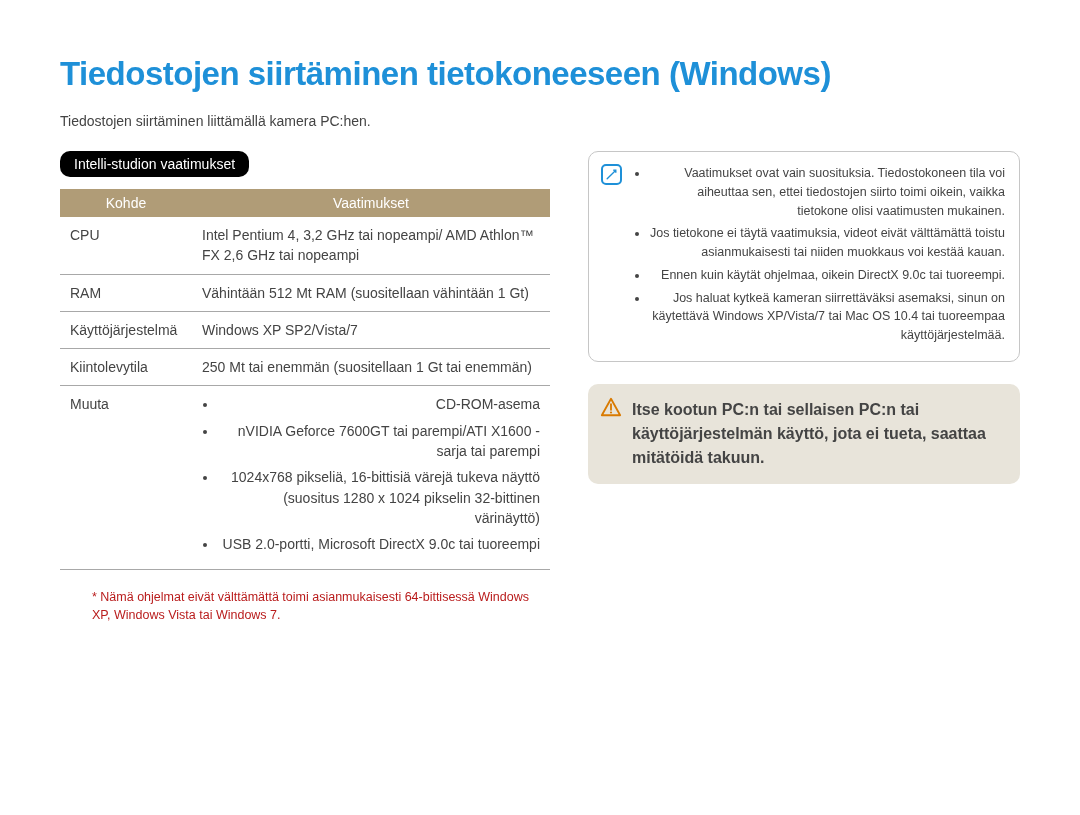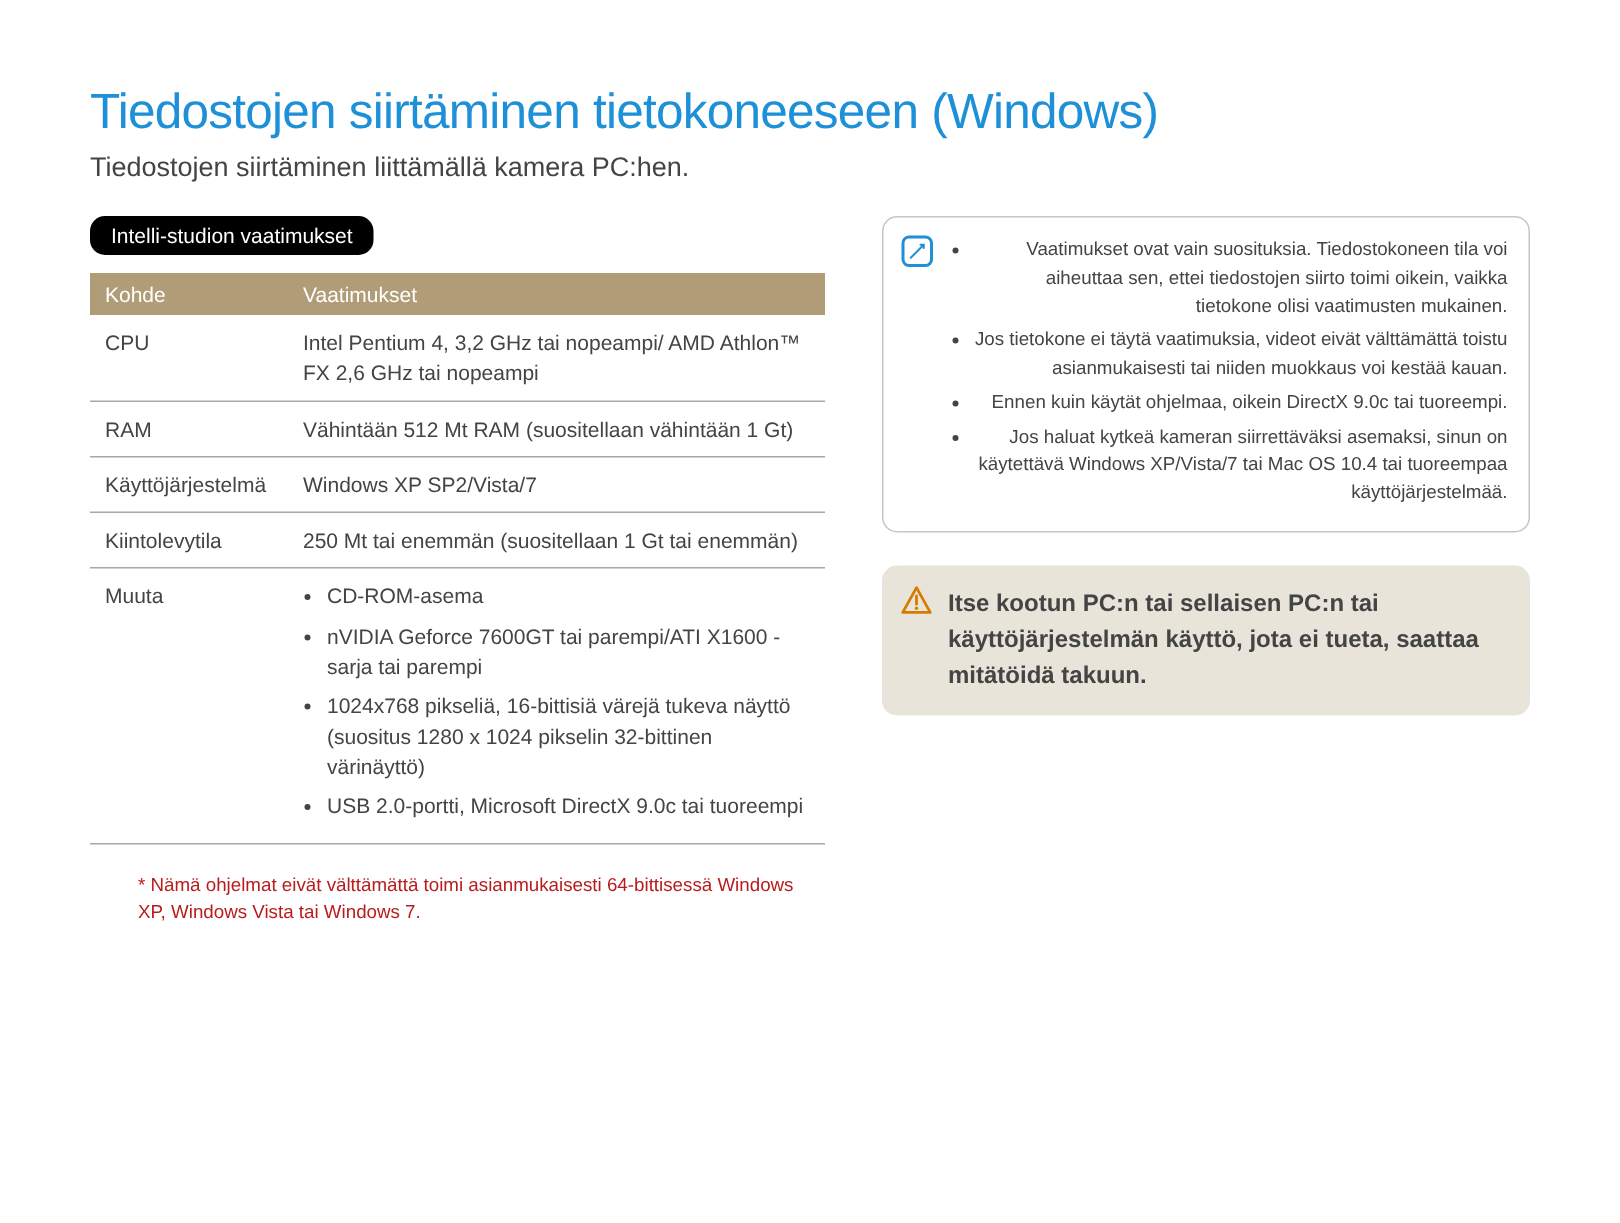--- a/index.html
+++ b/index.html
@@ -1,30 +1,30 @@
 <!DOCTYPE html>
 <html><head>
 <meta charset="utf-8">
 <style>
   * { box-sizing: border-box; margin: 0; padding: 0; }
   html, body { width: 1080px; height: 815px; background: #fff; font-family: Arial, Helvetica, sans-serif; color: #333; }
   .page { padding: 55px 60px 30px; }
-  .title { color: #1e90d8; font-size: 33px; font-weight: 400; letter-spacing: -0.5px; margin-bottom: 8px; }
-  .subtitle { font-size: 18px; color: #444; margin-bottom: 22px; }
+  .title { color: #1e90d8; font-size: 33px; font-weight: 700; letter-spacing: -0.5px; margin-bottom: 20px; }
+  .subtitle { font-size: 14px; color: #444; margin-bottom: 22px; }
   .columns { display: flex; gap: 38px; }
   .left { flex: 0 0 490px; }
   .right { flex: 1; }
 
   .section-label { display: inline-block; background: #000000; color: #fff; font-size: 14px; padding: 5px 14px; border-radius: 10px; margin-bottom: 12px; }
 
   table.req { width: 100%; border-collapse: collapse; font-size: 14px; }
-  table.req th { background: #b09c77; color: #fff; font-weight: 400; text-align: left; padding: 6px 10px; }
+  table.req th { background: #b09c77; color: #fff; font-weight: 400; text-align: center; padding: 6px 10px; }
   table.req th:first-child { width: 132px; }
   table.req td { padding: 8px 10px; border-bottom: 1px solid #a8a8a8; vertical-align: top; color: #444; line-height: 1.45; }
-  table.req ul { list-style: disc; padding-left: 16px; }
+  table.req ul { list-style: disc; padding-left: 16px; text-align: right; }
   table.req ul li { margin-bottom: 6px; }
 
   .footnote { font-size: 12.5px; color: #b91c1c; margin-top: 18px; line-height: 1.45; margin-left: 32px; }
 
   .notebox { border: 1px solid #c6c6c6; border-radius: 10px; padding: 12px 14px 12px 44px; position: relative; font-size: 12.5px; color: #444; line-height: 1.5; margin-bottom: 22px; text-align: right; }
   .notebox .icon, .warnbox .icon { position: absolute; top: 12px; left: 12px; width: 21px; height: 21px; }
   .notebox ul { list-style: disc; padding-left: 16px; }
   .notebox ul li { margin-bottom: 4px; }
 
   .warnbox { background: #e8e4da; border-radius: 10px; padding: 14px 14px 14px 44px; position: relative; font-size: 16px; color: #444; line-height: 1.5; font-weight: bold; }

